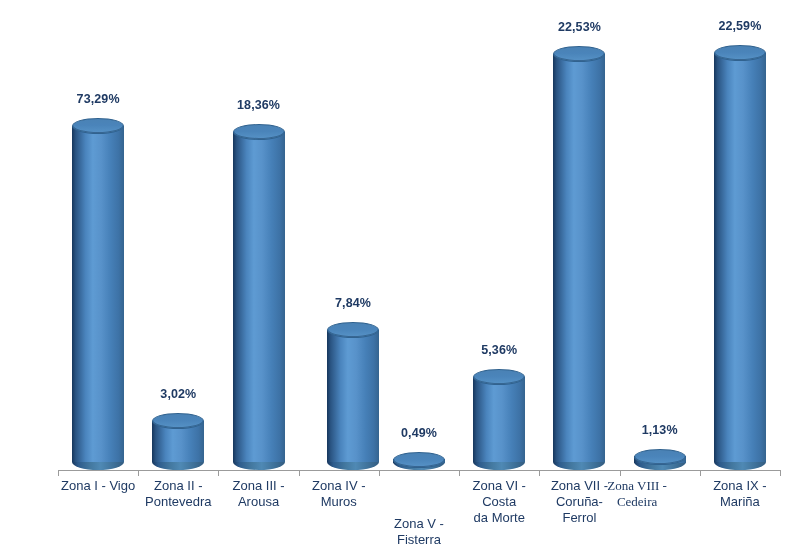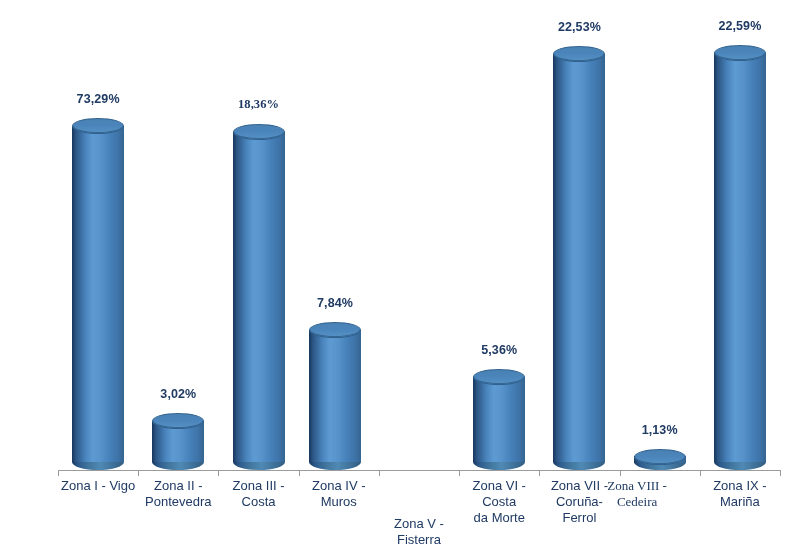--- a/index.html
+++ b/index.html
@@ -153,35 +153,43 @@
         <div class="value-label" style="bottom: 363.618px;">73,29%</div>
       </div>
       <div class="bar-slot" style="left: 94.3333px; width: 52px;">
         <div class="cylinder" title="Zona II - Pontevedra: 3,02%" style="height: 56.8767px;">
           <div class="cyl-bottom"></div>
           <div class="cyl-body"></div>
           <div class="cyl-top"></div>
         </div>
         <div class="value-label" style="bottom: 68.8767px;">3,02%</div>
       </div>
-      <div class="bar-slot" style="left: 174.556px; width: 52px; font-family: Liberation Serif, serif;">
+      <div class="bar-slot" style="left: 174.556px; width: 52px;">
         <div class="cylinder" title="Zona III - Arousa: 18,36%" style="height: 345.78px;">
           <div class="cyl-bottom"></div>
           <div class="cyl-body"></div>
           <div class="cyl-top"></div>
         </div>
         <div class="value-label" style="bottom: 357.78px;">18,36%</div>
       </div>
-      <div class="bar-slot" style="left: 251px; width: 52px;">
+      <div class="bar-slot" style="left: 269px; width: 52px;">
         <div class="cylinder" title="Zona IV - Muros: 7,84%" style="height: 147.653px;">
           <div class="cyl-bottom"></div>
           <div class="cyl-body"></div>
           <div class="cyl-top"></div>
         </div>
         <div class="value-label" style="bottom: 159.653px;">7,84%</div>
+      </div>
+      <div class="bar-slot" style="left: 335px; width: 52px;">
+        <div class="cylinder disc" title="Zona V - Fisterra: 0,49%" style="height: 18px;">
+          <div class="cyl-bottom"></div>
+          <div class="cyl-body"></div>
+          <div class="cyl-top"></div>
+        </div>
+        <div class="value-label" style="bottom: 30px;">0,49%</div>
       </div>
       <div class="bar-slot" style="left: 415.222px; width: 52px;">
         <div class="cylinder" title="Zona VI - Costa da Morte: 5,36%" style="height: 100.947px;">
           <div class="cyl-bottom"></div>
           <div class="cyl-body"></div>
           <div class="cyl-top"></div>
         </div>
         <div class="value-label" style="bottom: 112.947px;">5,36%</div>
       </div>
       <div class="bar-slot" style="left: 495.444px; width: 52px; text-align: center;">
@@ -223,21 +231,21 @@
       <div class="axis-tick" style="left: 619.556px;"></div>
       <div class="axis-tick" style="left: 699.778px;"></div>
       <div class="axis-tick" style="left: 780px;"></div>
     </div>
 
   <div id="labels-layer">
       <div class="cat-label" style="left: 58px; width: 80.2222px;">Zona I - Vigo</div>
       <div class="cat-label" style="left: 138.222px; width: 80.2222px;">Zona II -
 Pontevedra</div>
       <div class="cat-label" style="left: 218.444px; width: 80.2222px;">Zona III -
-Costa</div>
+Arousa</div>
       <div class="cat-label" style="left: 298.667px; width: 80.2222px;">Zona IV -
 Muros</div>
       <div class="cat-label" style="left: 378.889px; width: 80.2222px; margin-top: 38px;">Zona V -
 Fisterra</div>
       <div class="cat-label" style="left: 459.111px; width: 80.2222px;">Zona VI - Costa
 da Morte</div>
       <div class="cat-label" style="left: 539.333px; width: 80.2222px;">Zona VII -
 Coruña-Ferrol</div>
       <div class="cat-label" style="left: 597px; width: 80.2222px; font-family: Liberation Serif, serif;">Zona VIII -
 Cedeira</div>

